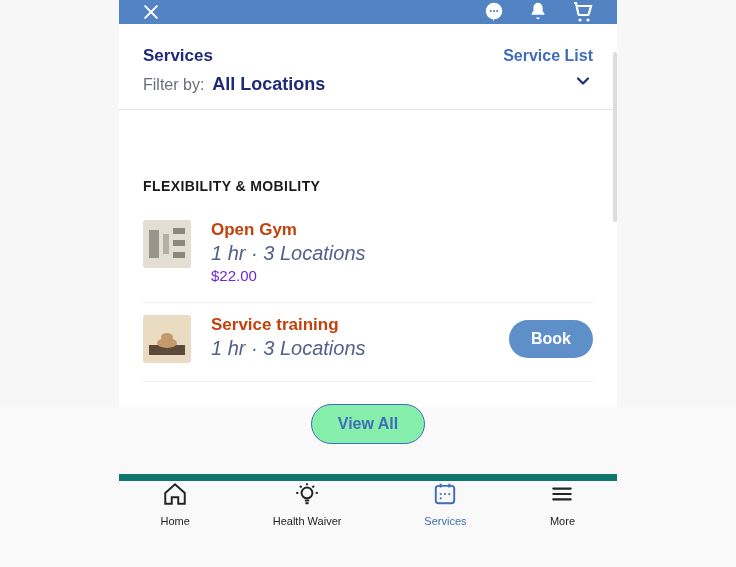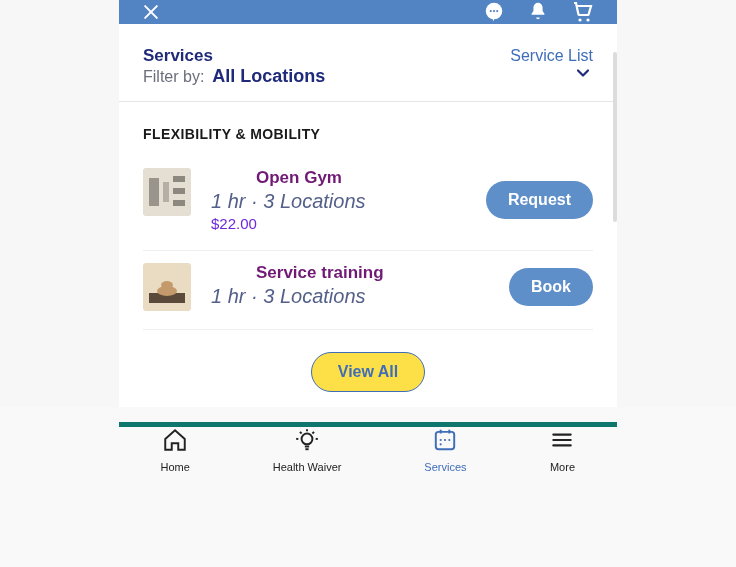--- a/index.html
+++ b/index.html
@@ -10,45 +10,45 @@
   
   .topbar { background: #5284c4; height: 52px; display: flex; align-items: center; padding: 0 22px; justify-content: space-between; }
   .topbar-left { display: flex; align-items: center; }
   .topbar-right { display: flex; align-items: center; gap: 22px; }
   .icon-btn { color: #fff; cursor: pointer; display: inline-flex; }
 
   
   .header-sec { padding: 22px 24px 14px 24px; border-bottom: 1px solid #e5e5e5; position: relative; }
   .header-row { display: flex; justify-content: space-between; align-items: center; }
   .h-title { color: #1f2a7a; font-size: 17px; font-weight: 700; }
-  .h-link  { color: #3f6db8; font-size: 16px; font-weight: 400; cursor: pointer; }
-  .filter-row { display: flex; align-items: center; gap: 8px; }
+  .h-link  { color: #3f6db8; font-size: 16px; font-weight: 700; cursor: pointer; }
+  .filter-row { display: flex; align-items: center; gap: 8px; margin-top: 8px; }
   .filter-label { color: #6b6e7b; font-size: 16px; }
   .filter-value { color: #1f2a7a; font-size: 18px; font-weight: 700; cursor: pointer; }
   .chevron { position: absolute; right: 24px; bottom: 14px; color: #1f2a7a; cursor: pointer; }
 
   
   .category { padding: 24px 24px 0 24px; }
-  .cat-title { font-size: 14px; font-weight: 800; letter-spacing: 0.4px; color: #1a1a1a; margin-bottom: 14px; }
+  .cat-title { font-size: 14px; font-weight: 800; letter-spacing: 0.4px; color: #1a1a1a; margin-bottom: 14px; margin-top: 44px; }
 
   .svc-row { display: flex; align-items: flex-start; padding: 12px 0 18px 0; border-bottom: 1px solid #eee; }
   .svc-row:last-of-type { border-bottom: 1px solid #eee; }
   .thumb { width: 48px; height: 48px; border-radius: 4px; background: #d7cfc3; flex-shrink: 0; margin-right: 20px; display:flex; align-items:center; justify-content:center; overflow:hidden; }
   .thumb svg { width: 100%; height: 100%; }
   .svc-info { flex: 1; }
-  .svc-name { color: #701a75; font-size: 17px; font-weight: 700; margin-left: 45px; }
+  .svc-name { color: #c2410c; font-size: 17px; font-weight: 700; }
   .svc-meta { color: #55608a; font-size: 20px; margin-top: 2px; font-style: italic; }
   .svc-price{ color: #6d28d9; font-size: 15px; margin-top: 2px; }
   .svc-btn  { background: #5f8fc8; color: #fff; border: none; border-radius: 22px; height: 38px; padding: 0 22px; font-size: 16px; font-weight: 600; cursor: pointer; align-self: center; }
 
   .viewall-wrap { display: flex; justify-content: center; padding: 22px 0 30px 0; }
-  .viewall-btn { border: 1.5px solid #3f6db8; color: #3f6db8; background: #fde047; border-radius: 22px; height: 40px; padding: 0 26px; font-size: 16px; font-weight: 700; cursor: pointer; }
-
-  
-  .bottom-nav { margin-top: auto; height: 70px; border-top: 5px solid #0f766e; display: flex; justify-content: space-around; align-items: center; }
+  .viewall-btn { border: 1.5px solid #3f6db8; color: #3f6db8; background: #86efac; border-radius: 22px; height: 40px; padding: 0 26px; font-size: 16px; font-weight: 700; cursor: pointer; }
+
+  
+  .bottom-nav { margin-top: auto; height: 70px; border-top: 7px solid #0f766e; display: flex; justify-content: space-around; align-items: center; }
   .nav-item { display: flex; flex-direction: column; align-items: center; gap: 4px; cursor: pointer; color: #222; }
   .nav-item.active { color: #3f6db8; }
   .nav-label { font-size: 11px; }
 
   
   .scroll-hint { position:absolute; right: 119px; top: 52px; width: 4px; height: 170px; background: #dcdcdc; border-radius: 2px; }
 
   .outer-left, .outer-right { position:absolute; top:0; bottom:0; width:119px; background:#f7f7f7; }
   .outer-left { left:0; }
   .outer-right { right:0; }
@@ -124,21 +124,20 @@
               <rect x="30" y="8" width="12" height="6" fill="#8c8880"></rect>
               <rect x="30" y="20" width="12" height="6" fill="#8c8880"></rect>
               <rect x="30" y="32" width="12" height="6" fill="#8c8880"></rect>
             </svg>
         </div>
         <div class="svc-info">
           <div class="svc-name">Open Gym</div>
           <div class="svc-meta">1 hr · 3 Locations</div>
           <div class="svc-price">$22.00</div>
         </div>
-        <button class="svc-btn">Request</button>
       </div>
 
       <div class="svc-row">
         <div class="thumb">
           <svg viewBox="0 0 48 48">
               <rect width="48" height="48" fill="#e9dcc2"></rect>
               <rect x="6" y="30" width="36" height="10" fill="#5b4a3a"></rect>
               <ellipse cx="24" cy="28" rx="10" ry="5" fill="#c49a6c"></ellipse>
               <ellipse cx="24" cy="22" rx="6" ry="4" fill="#c49a6c"></ellipse>
             </svg>

